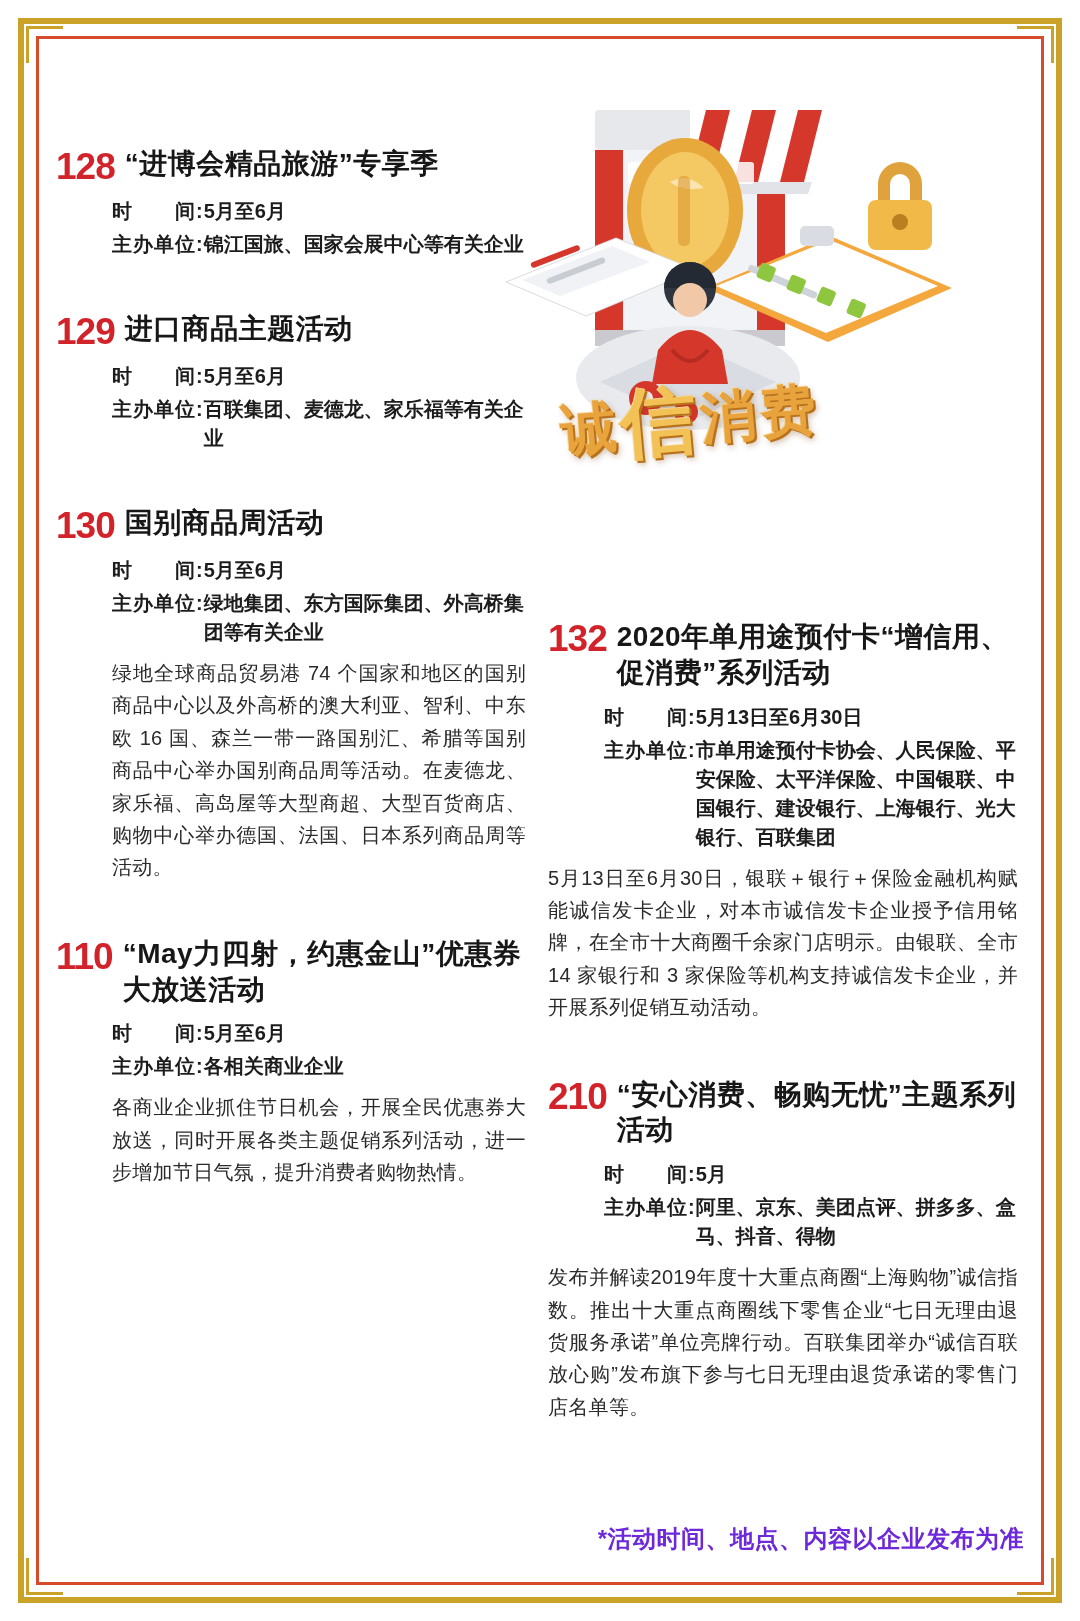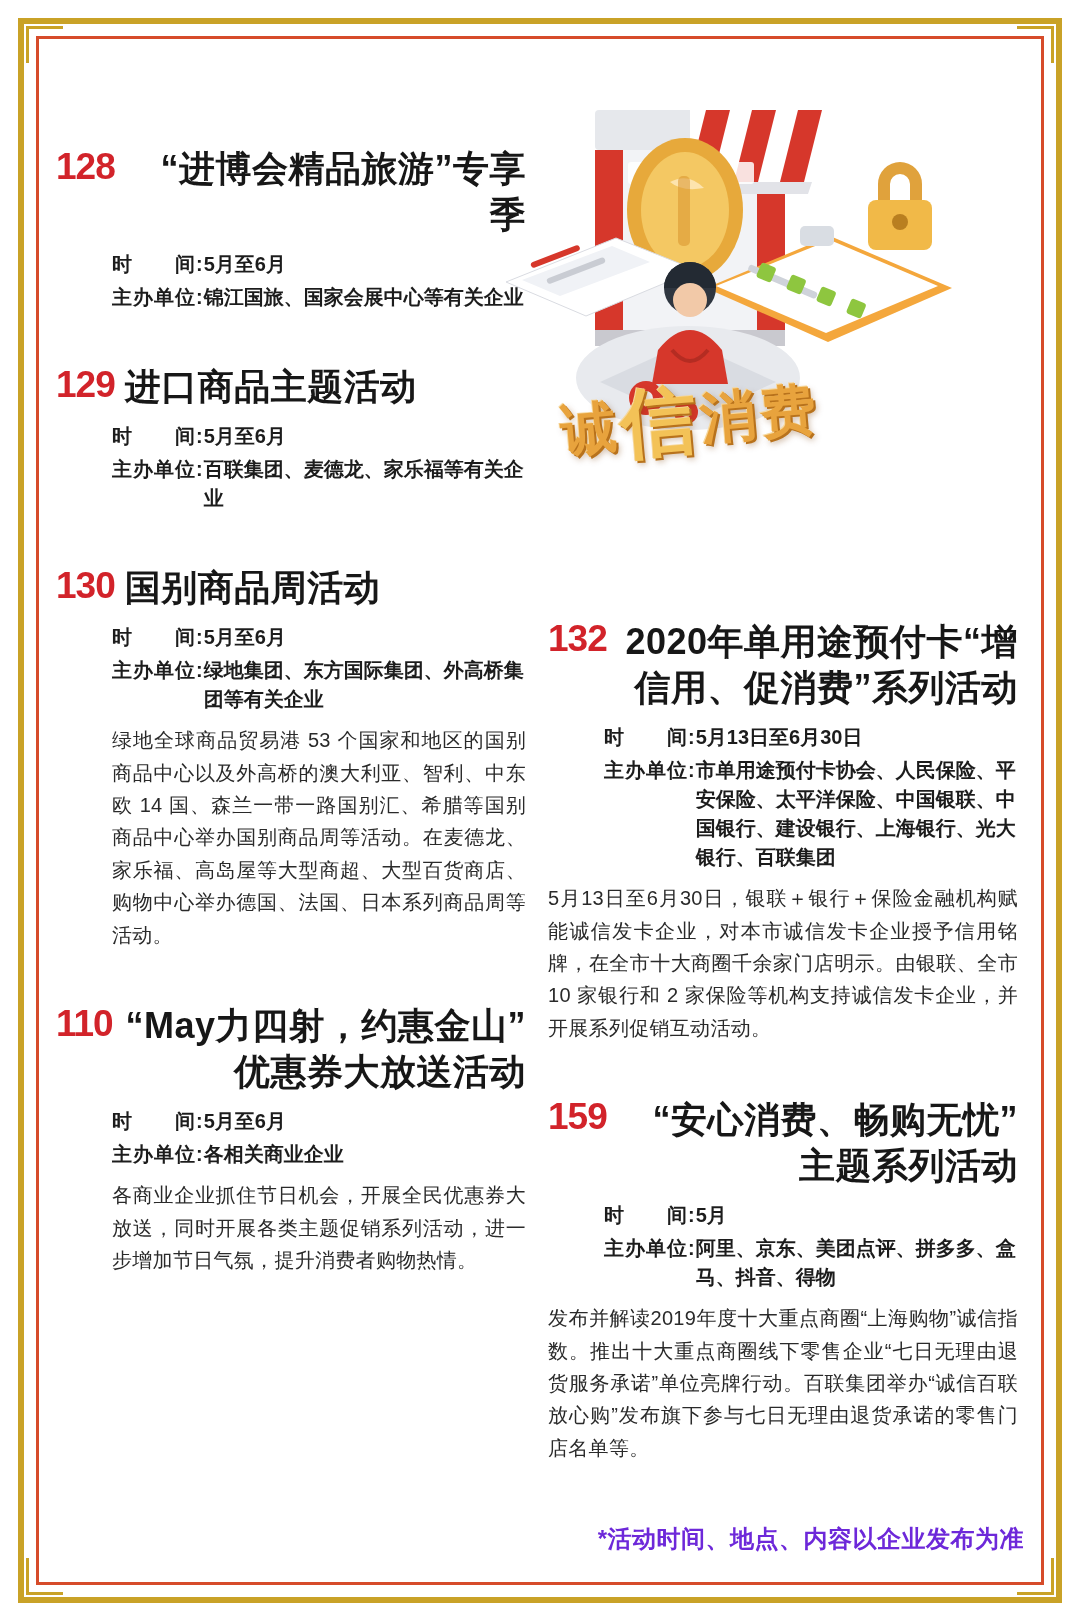--- a/index.html
+++ b/index.html
@@ -59,24 +59,23 @@
     line-height:1;
     letter-spacing:-1px;
     font-family:"Liberation Sans",sans-serif;
     flex:0 0 auto;
     margin-right:10px;
     padding-top:2px;
   }
   .title{
     color:#171717;
     font-weight:bold;
-    font-size:36px;
+    font-size:28px;
     line-height:1.28;
     letter-spacing:0.5px;
-    text-align:right;
   }
   .meta{
     margin-top:12px;
     padding-left:56px;
   }
   .meta-row{
     display:flex;
     font-size:20px;
     font-weight:bold;
     color:#1c1c1c;
@@ -285,21 +284,21 @@
         <div class="meta">
           <div class="meta-row">
             <span class="meta-label">时　　间:</span>
             <span class="meta-value">5月至6月</span>
           </div>
           <div class="meta-row">
             <span class="meta-label">主办单位:</span>
             <span class="meta-value">绿地集团、东方国际集团、外高桥集团等有关企业</span>
           </div>
         </div>
-        <div class="desc">绿地全球商品贸易港 53 个国家和地区的国别商品中心以及外高桥的澳大利亚、智利、中东欧 14 国、森兰一带一路国别汇、希腊等国别商品中心举办国别商品周等活动。在麦德龙、家乐福、高岛屋等大型商超、大型百货商店、购物中心举办德国、法国、日本系列商品周等活动。</div>
+        <div class="desc">绿地全球商品贸易港 74 个国家和地区的国别商品中心以及外高桥的澳大利亚、智利、中东欧 16 国、森兰一带一路国别汇、希腊等国别商品中心举办国别商品周等活动。在麦德龙、家乐福、高岛屋等大型商超、大型百货商店、购物中心举办德国、法国、日本系列商品周等活动。</div>
       </div>
 
       <div class="entry">
         <div class="entry-head">
           <div class="num">110</div>
           <div class="title">“May力四射，约惠金山”优惠券大放送活动</div>
         </div>
         <div class="meta">
           <div class="meta-row">
             <span class="meta-label">时　　间:</span>
@@ -325,26 +324,26 @@
         <div class="meta">
           <div class="meta-row">
             <span class="meta-label">时　　间:</span>
             <span class="meta-value">5月13日至6月30日</span>
           </div>
           <div class="meta-row">
             <span class="meta-label">主办单位:</span>
             <span class="meta-value">市单用途预付卡协会、人民保险、平安保险、太平洋保险、中国银联、中国银行、建设银行、上海银行、光大银行、百联集团</span>
           </div>
         </div>
-        <div class="desc">5月13日至6月30日，银联＋银行＋保险金融机构赋能诚信发卡企业，对本市诚信发卡企业授予信用铭牌，在全市十大商圈千余家门店明示。由银联、全市 10 家银行和 2 家保险等机构支持诚信发卡企业，并开展系列促销互动活动。</div>
-      </div>
-
-      <div class="entry">
-        <div class="entry-head">
-          <div class="num">159</div>
+        <div class="desc">5月13日至6月30日，银联＋银行＋保险金融机构赋能诚信发卡企业，对本市诚信发卡企业授予信用铭牌，在全市十大商圈千余家门店明示。由银联、全市 14 家银行和 3 家保险等机构支持诚信发卡企业，并开展系列促销互动活动。</div>
+      </div>
+
+      <div class="entry">
+        <div class="entry-head">
+          <div class="num">210</div>
           <div class="title">“安心消费、畅购无忧”主题系列活动</div>
         </div>
         <div class="meta">
           <div class="meta-row">
             <span class="meta-label">时　　间:</span>
             <span class="meta-value">5月</span>
           </div>
           <div class="meta-row">
             <span class="meta-label">主办单位:</span>
             <span class="meta-value">阿里、京东、美团点评、拼多多、盒马、抖音、得物</span>

